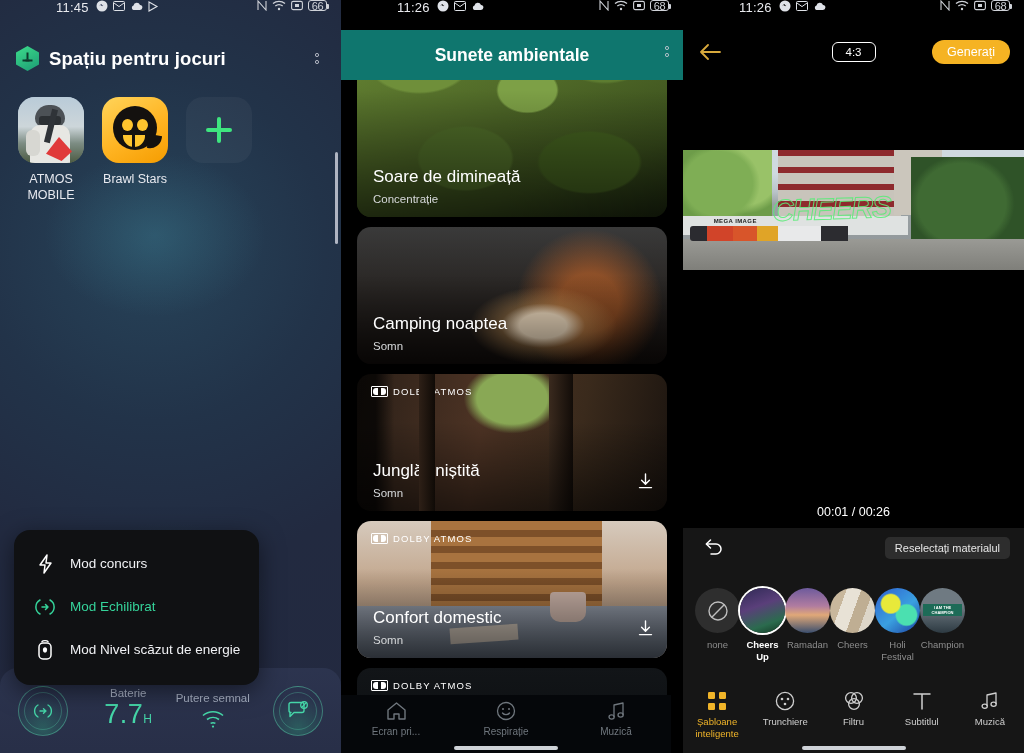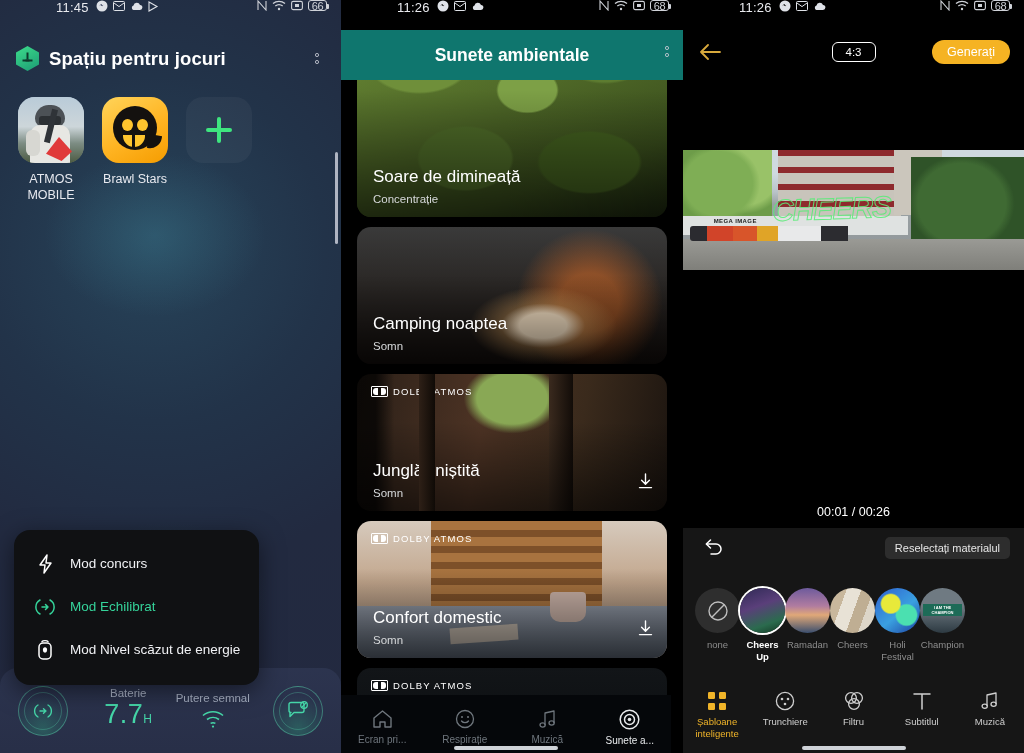--- a/index.html
+++ b/index.html
@@ -175,21 +175,21 @@
   .art-home { background:
      linear-gradient(180deg,#d6cabd 0%,#c2a68c 45%,#8d7a6c 100%); }
   .art-home .slats{position:absolute;left:24%;top:0;width:55%;height:100%;
      background: repeating-linear-gradient(180deg,#a8733f 0 9px,#7d5029 9px 16px);}
   .art-home .mug{position:absolute;right:26%;top:52%;width:36px;height:30px;background:#c9b1a6;border-radius:4px 4px 10px 10px;}
   .art-home .bed{position:absolute;left:0;bottom:0;width:100%;height:38%;background:linear-gradient(180deg,#8d94a0,#5e6876);}
   .art-home .book{position:absolute;left:30%;bottom:12%;width:68px;height:16px;background:#c4b9ad;transform:rotate(-4deg);}
   .art-dark { background: linear-gradient(180deg,#121518,#07090b); }
 
   .mid-nav { position:absolute; left:0; right:12px; bottom:0; height:58px;
-    background:#05070a; display:flex; align-items:center; padding-top:6px; }
+    background:#05070a; display:flex; align-items:flex-start; padding-top:6px; }
   .mid-nav-item { flex:1; display:flex; flex-direction:column; align-items:center; gap:5px; }
   .mid-nav-label { color:#6f767d; font-size:10px; }
   .mid-nav-item.active .mid-nav-label { color:#e8eaec; }
   .home-ind { position:absolute; left:50%; transform:translateX(-50%); bottom:3px;
     width:104px; height:4px; background:#cfd3d8; border-radius:3px; }
 
   
   .vr-top { height:44px; display:flex; align-items:center; padding:0 14px; position:relative; }
   .vr-back { width:26px; height:26px; display:flex; align-items:center; justify-content:center; }
   .ratio-chip { position:absolute; left:50%; transform:translateX(-50%);
@@ -512,28 +512,20 @@
         <span class="mid-nav-label">Respirație</span>
       </div>
       <div class="mid-nav-item">
         <svg width="19" height="20" viewBox="0 0 19 20">
             <path d="M7 16V4l9-2v12" fill="none" stroke="#6f767d" stroke-width="1.3" stroke-linejoin="round"></path>
             <ellipse cx="4.6" cy="16" rx="2.6" ry="2.1" fill="none" stroke="#6f767d" stroke-width="1.3"></ellipse>
             <ellipse cx="13.6" cy="14" rx="2.6" ry="2.1" fill="none" stroke="#6f767d" stroke-width="1.3"></ellipse>
           </svg>
         <span class="mid-nav-label">Muzică</span>
       </div>
-      <div class="mid-nav-item active">
-        <svg width="21" height="21" viewBox="0 0 21 21">
-            <circle cx="10.5" cy="10.5" r="9.3" fill="none" stroke="#e8eaec" stroke-width="1.5"></circle>
-            <circle cx="10.5" cy="10.5" r="5" fill="none" stroke="#e8eaec" stroke-width="1.5"></circle>
-            <circle cx="10.5" cy="10.5" r="1.8" fill="#e8eaec"></circle>
-          </svg>
-        <span class="mid-nav-label">Sunete a...</span>
-      </div>
       <div class="home-ind"></div>
     </div>
   </div>
 
   <div class="panel panel-right">
     <div class="statusbar">
       <span class="sb-time">11:26</span>
       <span class="sb-left-icons">
         <span class="sb-ico"><svg width="12" height="12" viewBox="0 0 12 12">
               <circle cx="6" cy="6" r="5.5" fill="#dfe2e8"></circle>

